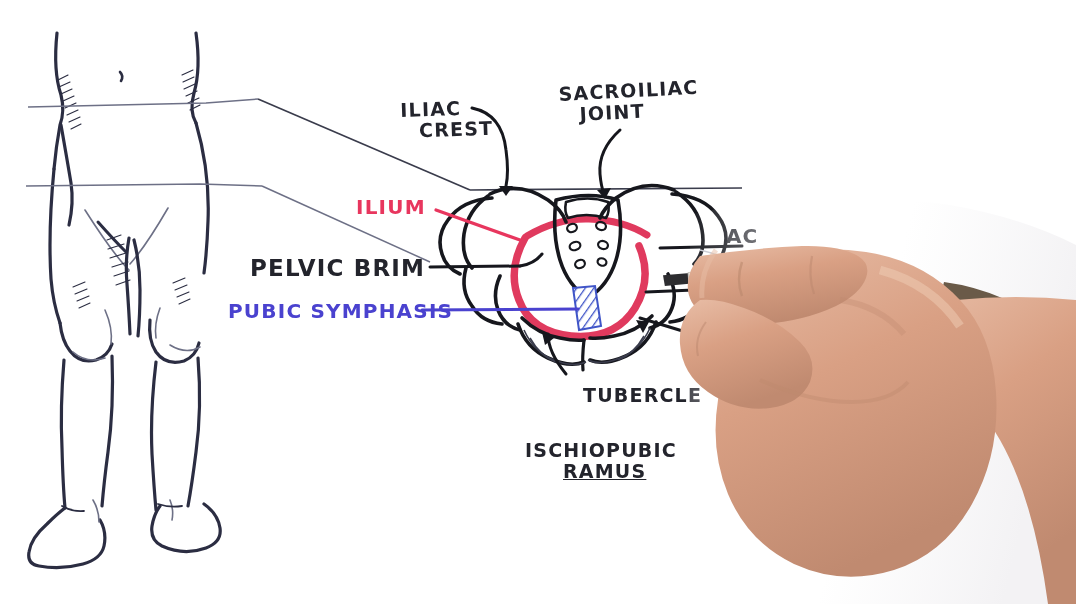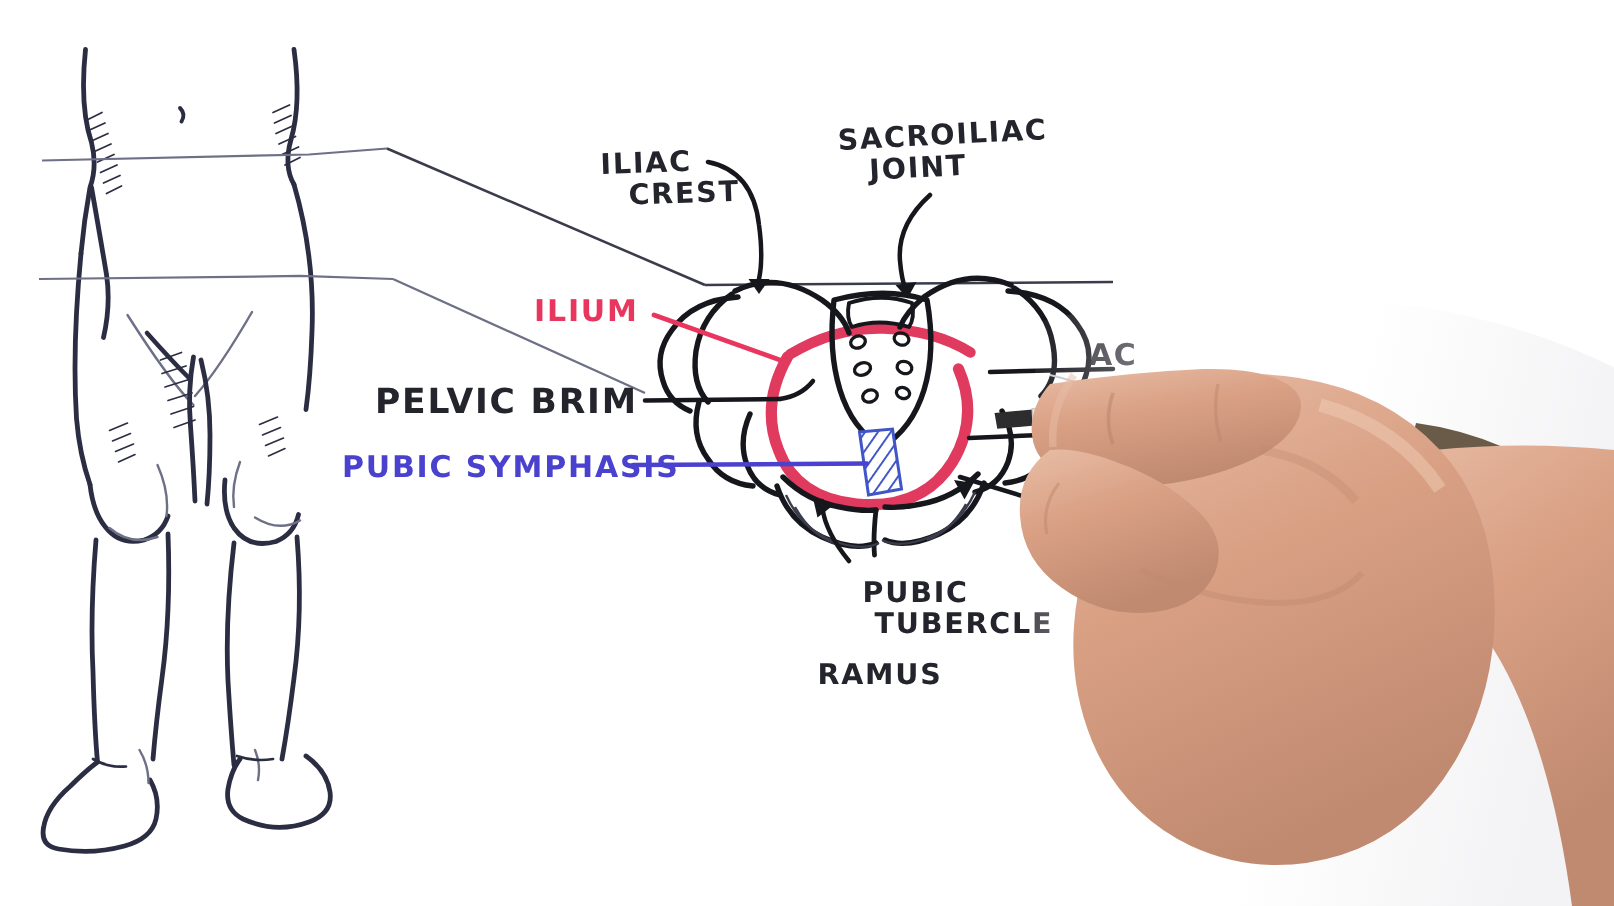--- a/index.html
+++ b/index.html
@@ -267,26 +267,26 @@
 
   <div class="lbl lbl-black" style="left:250px; top:256px; font-size:23px;">
     <div>PELVIC BRIM</div>
   </div>
 
   <div class="lbl lbl-blue" style="left:228px; top:300px; font-size:20px;text-align:right;">
     <div>PUBIC SYMPHASIS</div>
   </div>
 
   <div class="lbl lbl-black" style="left:575px; top:385px; font-size:19px;">
-    <div>PUBIC</div>
     <div style="margin-left:8px;">TUBERCLE</div>
   </div>
 
   <div class="lbl lbl-black" style="left:525px; top:440px; font-size:19px;">
-    <div style="margin-left:20px;">RAMUS</div>
+    <div>ISCHIOPUBIC</div>
+    <div style="margin-left:38px;text-decoration:underline;">RAMUS</div>
   </div>
 
   <svg class="hand-layer" viewBox="0 0 1076 604">
     <defs>
       <linearGradient id="skinGrad" x1="0" y1="0" x2="0.4" y2="1">
         <stop offset="0%" stop-color="#e8bda6"></stop>
         <stop offset="45%" stop-color="#d9a084"></stop>
         <stop offset="100%" stop-color="#c08a70"></stop>
       </linearGradient>
       <linearGradient id="penGrad" x1="0" y1="0" x2="0" y2="1">

